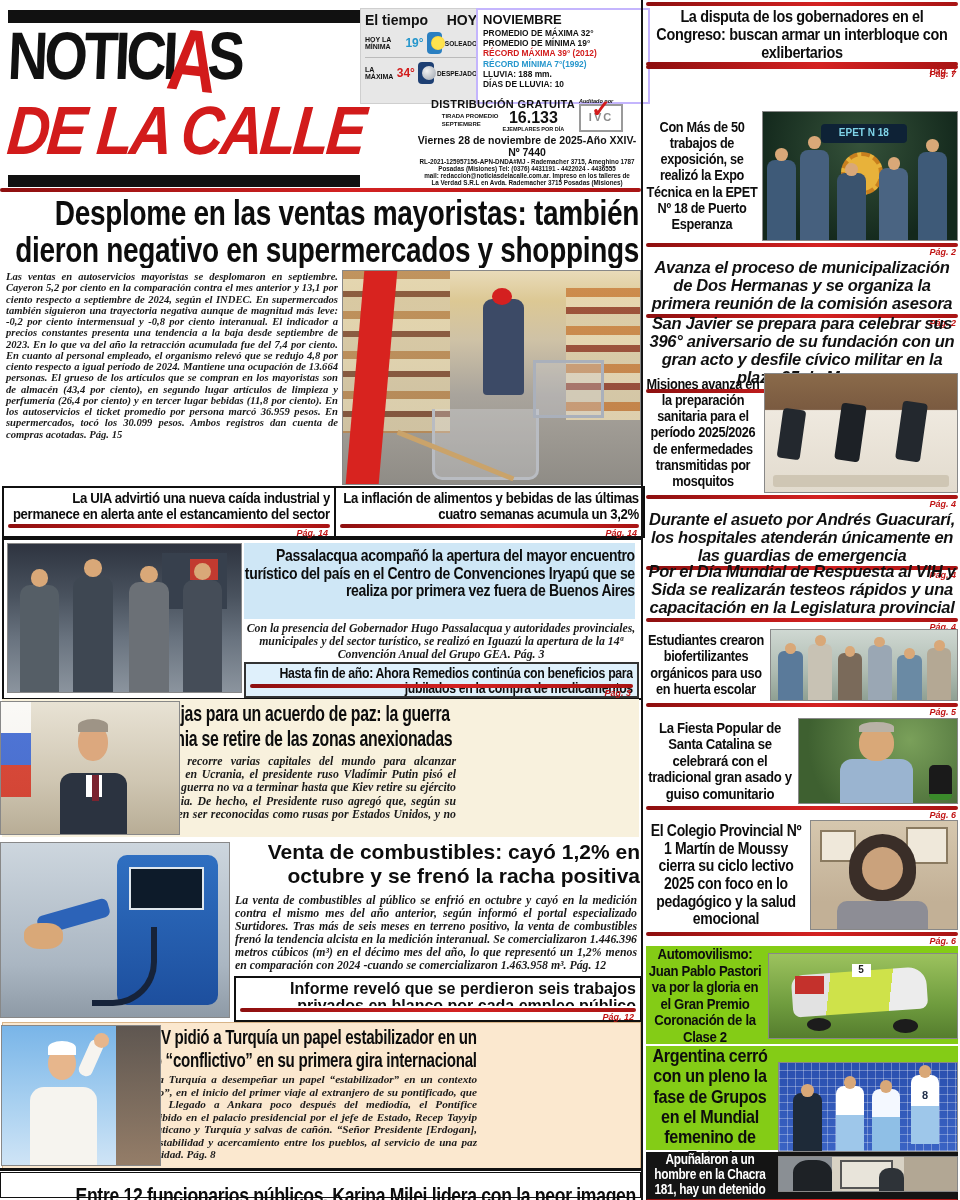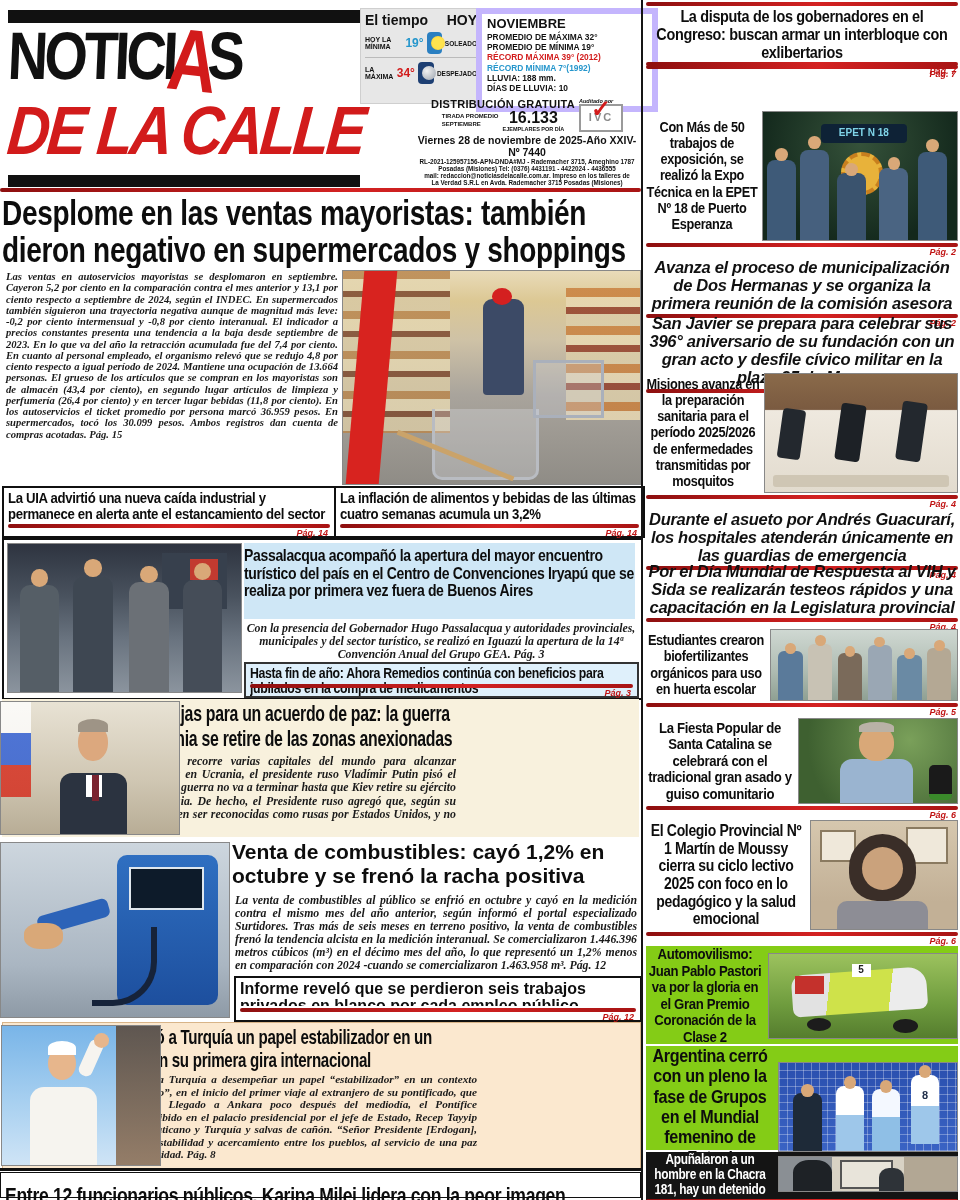--- a/index.html
+++ b/index.html
@@ -3,40 +3,40 @@
 <meta charset="utf-8">
 <style>
   html,body{margin:0;padding:0;background:#fff;}
   .page{position:relative;width:960px;height:1200px;background:#fff;overflow:hidden;
         font-family:"Liberation Sans",sans-serif;color:#111;}
   .abs{position:absolute;}
   
   .cx80{display:inline-block;transform:scaleX(.8);transform-origin:0 50%;width:125%;}
   .cx85{display:inline-block;transform:scaleX(.85);transform-origin:0 50%;width:117.6%;}
   .cx72{display:inline-block;transform:scaleX(.72);transform-origin:0 50%;width:138.8%;}
-  .hl{font-weight:700;letter-spacing:-.4px;line-height:1.04;text-align:left;color:#0d0d0d;}
+  .hl{font-weight:700;letter-spacing:-.4px;line-height:1.04;text-align:right;color:#0d0d0d;}
   .serifit{font-family:"Liberation Serif",serif;font-style:italic;font-weight:700;text-align:justify;color:#1a1a1a;}
   .redbar{height:4px;background:linear-gradient(90deg,#8d0f0f,#d42222 55%,#a81414);border-radius:2px;}
   .foot{position:relative;height:15px;}
   .foot .redbar{position:absolute;left:0;right:0;top:2px;}
   .pag{color:#c01414;font:italic 700 9px "Liberation Sans",sans-serif;}
   .foot .pag{position:absolute;right:2px;top:6px;background:transparent;}
   .boxed{border:2px solid #101010;background:#fff;padding:2px 4px 0;}
   
   .mast-bar{background:#111;}
   .mast-l1{font-weight:700;font-size:60px;letter-spacing:-4px;line-height:1;
            transform:scale(.93,1.12) skewX(-3deg);transform-origin:0 50%;white-space:nowrap;}
   .mast-accent{color:#d21b1b;display:inline-block;transform:rotate(5deg) scale(1.22,1.3) translateY(3px);margin:0 -2px;}
   .mast-l2{color:#d21b1b;font-weight:700;font-size:58px;letter-spacing:-3px;line-height:1;
            font-style:italic;transform:scale(1.02,1.18) skewX(-6deg);transform-origin:0 50%;white-space:nowrap;}
   .wbox{background:#e7e7e7;border:1px solid #cfcfcf;font-size:8px;}
   .wbox .t1{font-weight:700;font-size:14px;}
   .wicon{width:22px;height:22px;border-radius:4px;display:inline-block;position:relative;}
   .wicon i{position:absolute;left:4px;top:4px;width:14px;height:14px;border-radius:50%;}
-  .nbox{border:6px solid #c4b5fd;background:#fff;font-size:8.4px;font-weight:700;line-height:1.22;}
+  .nbox{border:2px solid #c4b5fd;background:#fff;font-size:8.4px;font-weight:700;line-height:1.22;}
   .nbox .t{font-size:13px;font-weight:700;letter-spacing:0;}
   .red{color:#d21b1b;} .blu{color:#2596cc;}
   .dist{font-weight:700;}
   .ivc{width:40px;height:24px;border:2px solid #9a9a9a;color:#8a8a8a;font:700 11px "Liberation Sans",sans-serif;
        position:relative;text-align:center;line-height:22px;letter-spacing:2px;background:#fff;}
   .ivc b{position:absolute;left:10px;top:-8px;color:#d21b1b;font-size:24px;font-weight:700;}
   
   .ph{position:relative;overflow:hidden;border:1px solid #888;background:#bbb;flex:none;}
   .ph > i{position:absolute;display:block;}
   .phc::before{content:"";position:absolute;top:-15%;left:28%;width:44%;padding-top:44%;background:#d9a878;border-radius:50%;}

